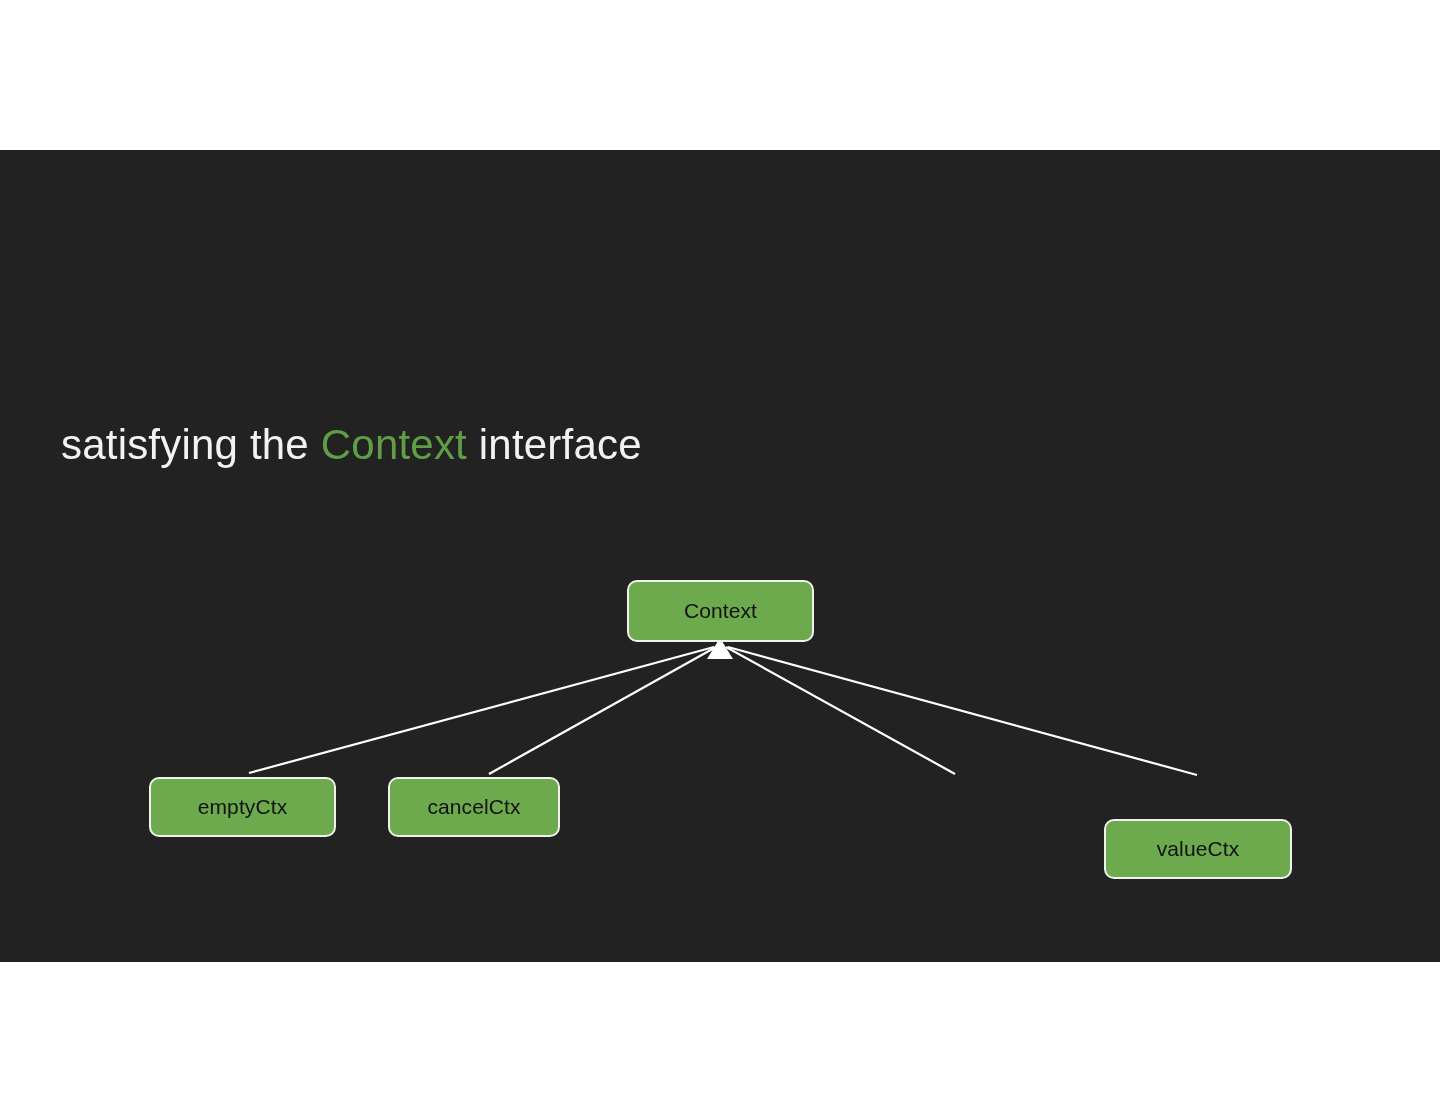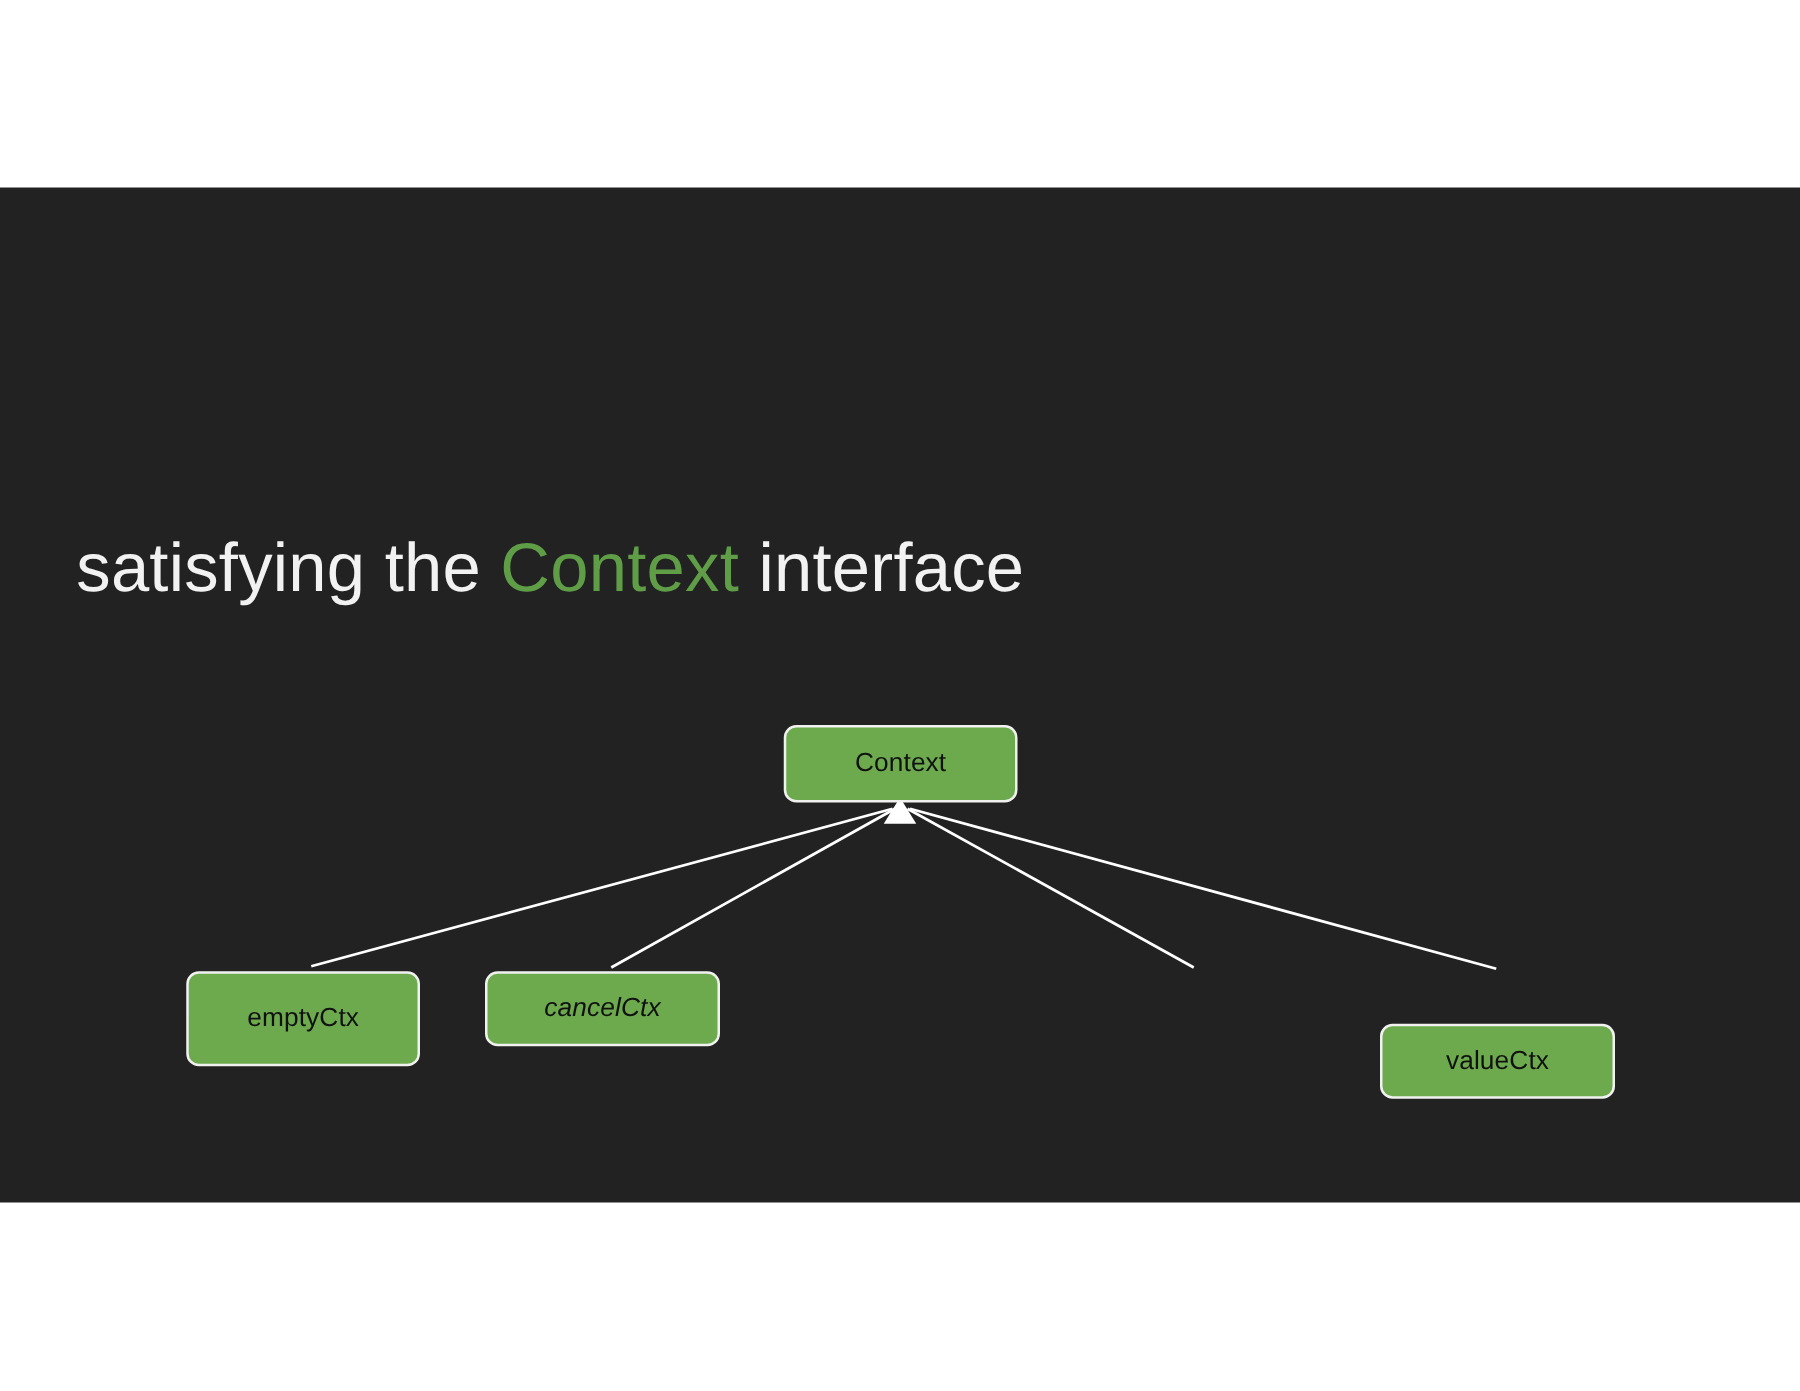--- a/index.html
+++ b/index.html
@@ -30,21 +30,21 @@
     height: 812px;
     background: #222222;
     overflow: hidden;
   }
 
   
   #slide-title {
     position: absolute;
     left: 61px;
     top: 237px;
-    font-size: 55px;
+    font-size: 42px;
     line-height: 60px;
     letter-spacing: 0.2px;
     color: #f2f2f2;
     white-space: nowrap;
     font-weight: 400;
   }
   #slide-title .accent {
     color: #5f9e47;
   }
 
@@ -75,22 +75,22 @@
     align-items: center;
     justify-content: center;
     color: #111111;
     font-size: 21px;
     font-family: "Liberation Sans", sans-serif;
     font-weight: 400;
     letter-spacing: 0.1px;
   }
 
   #node-context   { left: 627px;  top: 430px; width: 187px; height: 62px; }
-  #node-emptyctx  { left: 149px;  top: 627px; width: 187px; height: 76px; }
-  #node-cancelctx { left: 388px;  top: 627px; width: 188px; height: 60px; font-style: italic; }
+  #node-emptyctx  { left: 149px;  top: 627px; width: 187px; height: 60px; }
+  #node-cancelctx { left: 388px;  top: 627px; width: 172px; height: 60px; }
   #node-timerctx  { left: 865px;  top: 627px; width: 188px; height: 60px; }
   #node-valuectx  { left: 1104px; top: 627px; width: 188px; height: 60px; margin-top: 42px; }
 </style>
 </head>
 <body>
 
 <div id="page">
 
   <div id="slide">
 

